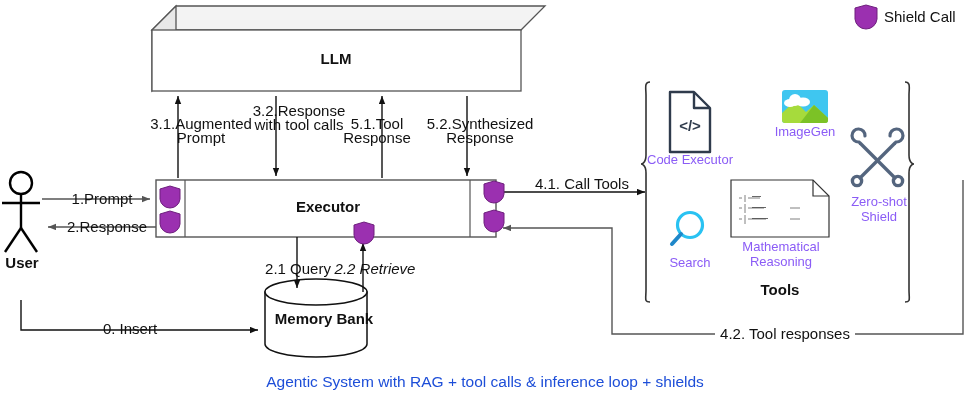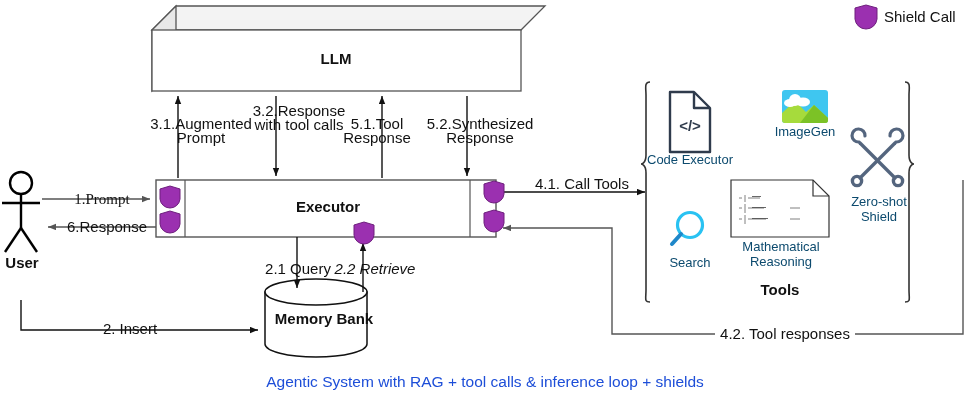--- a/index.html
+++ b/index.html
@@ -5,21 +5,21 @@
   html,body{margin:0;padding:0;background:#ffffff;}
   body{width:970px;height:411px;position:relative;overflow:hidden;
        font-family:"Liberation Sans","DejaVu Sans",sans-serif;color:#000;}
   .lbl{position:absolute;font-size:15px;line-height:14px;color:#111;
        text-align:center;white-space:pre;}
   .lbl.b{font-weight:bold;}
   svg{position:absolute;left:0;top:0;overflow:visible;}
   .cap{position:absolute;left:0;top:373px;width:970px;text-align:center;
        font-size:15.5px;color:#1d4ed8;}
   .toolname{position:absolute;font-size:13px;line-height:15px;text-align:center;
-            color:#0c4a6e;white-space:pre;}
+            color:#8b5cf6;white-space:pre;}
 </style>
 </head>
 <body>
 
 <svg width="970" height="411">
   <defs>
     <marker id="ah" markerWidth="9" markerHeight="9" refX="8" refY="3.2" orient="auto" markerUnits="userSpaceOnUse">
       <path d="M0,0 L8,3.2 L0,6.4 z" fill="#111"></path>
     </marker>
     <marker id="ahg" markerWidth="9" markerHeight="9" refX="8" refY="3.2" orient="auto" markerUnits="userSpaceOnUse">
@@ -145,23 +145,23 @@
 <div class="lbl b" style="left:296px;top:52px;width:80px;">LLM</div>
 
 <div class="lbl b" style="left:288px;top:200px;width:80px;">Executor</div>
 
 <div class="lbl b" style="left:266px;top:312px;width:116px;">Memory Bank</div>
 
 <div class="lbl b" style="left:0px;top:256px;width:44px;">User</div>
 
 <div class="lbl b" style="left:735px;top:283px;width:90px;">Tools</div>
 
-<div class="lbl" style="left:52px;top:192px;width:100px;font-family:Liberation Serif, serif;">1.Prompt</div>
-<div class="lbl" style="left:52px;top:220px;width:110px;">6.Response</div>
-<div class="lbl" style="left:70px;top:322px;width:120px;">2. Insert</div>
+<div class="lbl" style="left:52px;top:192px;width:100px;">1.Prompt</div>
+<div class="lbl" style="left:52px;top:220px;width:110px;">2.Response</div>
+<div class="lbl" style="left:70px;top:322px;width:120px;">0. Insert</div>
 
 <div class="lbl" style="left:136px;top:117px;width:130px;">3.1.Augmented
 Prompt</div>
 <div class="lbl" style="left:234px;top:104px;width:130px;">3.2.Response
 with tool calls</div>
 <div class="lbl" style="left:327px;top:117px;width:100px;text-align:center;">5.1.Tool
 Response</div>
 <div class="lbl" style="left:415px;top:117px;width:130px;">5.2.Synthesized
 Response</div>
 

